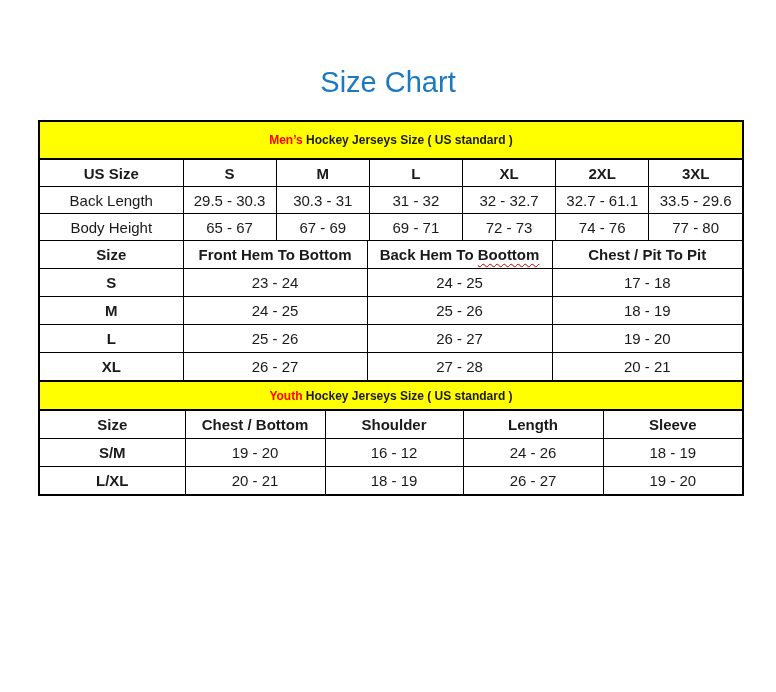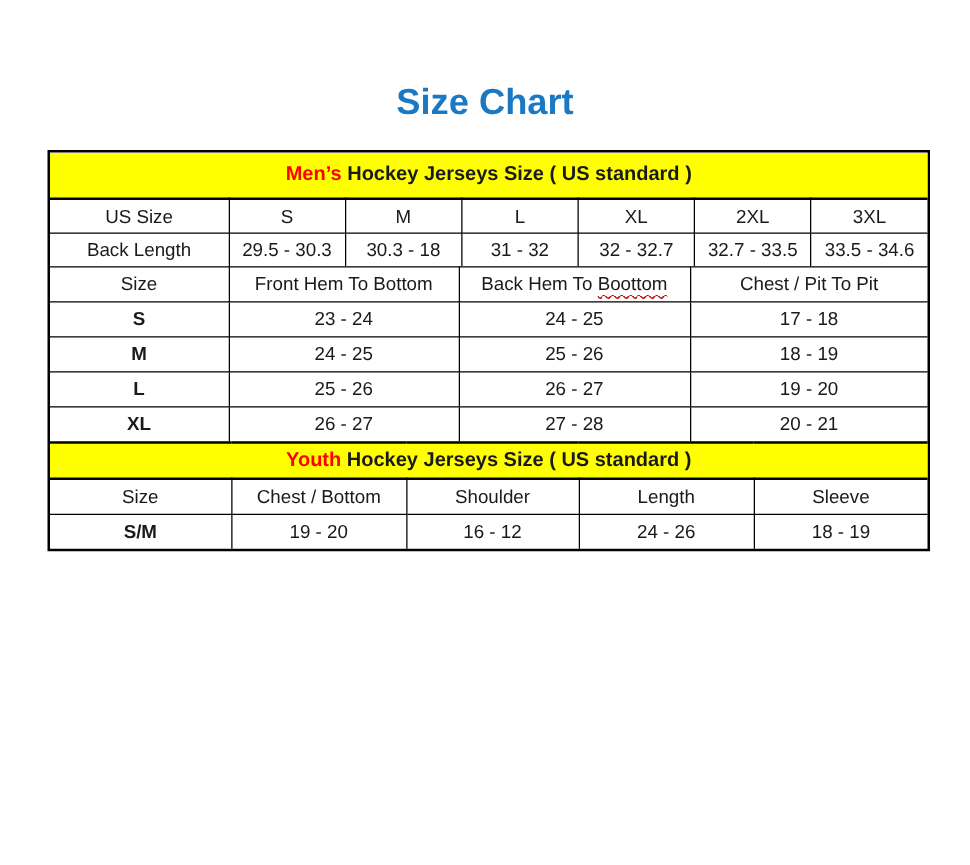--- a/index.html
+++ b/index.html
@@ -13,21 +13,21 @@
     position: relative;
     overflow: hidden;
   }
   .title {
     position: absolute;
     top: 66px;
     left: 0;
     width: 776px;
     text-align: center;
     font-size: 29px;
-    font-weight: bold;
+    font-weight: normal;
     color: #1b79c4;
     margin: 0;
   }
   .tables {
     position: absolute;
     left: 38px;
     top: 120px;
     width: 702px;
     border: 2px solid #000;
     background: #fff;
@@ -45,31 +45,31 @@
     padding: 0 3px;
     overflow: hidden;
     white-space: nowrap;
   }
   .tbl td:first-child { border-left: 0; }
   .tbl td:last-child { border-right: 0; }
   .tbl tr:last-child td { border-bottom: 0; }
   td.banner {
     background: #ffff00;
     font-weight: bold;
-    font-size: 16px;
+    font-size: 12px;
     border-left: 0;
     border-right: 0;
     border-top: 2px solid #000;
     border-bottom: 2px solid #000;
     height: 31px;
   }
   table.men td.banner { border-top: 0; height: 36px; }
   table.youth td.banner { height: 27px; margin-left: 40px; }
   .hl { color: #ff0000; }
-  td.head { font-weight: normal; }
+  td.head { font-weight: bold; }
   td.rlabel-bold { font-weight: bold; }
   table.men tr.datarow td, table.men tr.headrow td { height: 26px; }
   table.women tr.datarow td, table.women tr.headrow td { height: 27px; }
   table.youth tr.datarow td, table.youth tr.headrow td { height: 27px; }
   .squiggle {
     text-decoration-line: underline;
     text-decoration-style: wavy;
     text-decoration-color: #c00000;
     text-decoration-thickness: 1px;
     text-underline-offset: 3px;
@@ -104,25 +104,34 @@
       <td class="head">S</td>
       <td class="head">M</td>
       <td class="head">L</td>
       <td class="head">XL</td>
       <td class="head">2XL</td>
       <td class="head">3XL</td>
     </tr>
     <tr class="datarow">
       <td>Back Length</td>
       <td>29.5 - 30.3</td>
-      <td>30.3 - 18</td>
+      <td>30.3 - 31</td>
       <td>31 - 32</td>
       <td>32 - 32.7</td>
-      <td>32.7 - 33.5</td>
-      <td>33.5 - 34.6</td>
+      <td>32.7 - 61.1</td>
+      <td>33.5 - 29.6</td>
+    </tr>
+    <tr class="datarow">
+      <td>Body Height</td>
+      <td>65 - 67</td>
+      <td>67 - 69</td>
+      <td>69 - 71</td>
+      <td>72 - 73</td>
+      <td>74 - 76</td>
+      <td>77 - 80</td>
     </tr>
   </tbody>
     </table>
 
   <table class="tbl women">
     <colgroup>
         <col style="width:143px">
         <col style="width:184px">
         <col style="width:185px">
         <col>
@@ -186,16 +195,23 @@
       <td class="head">Length</td>
       <td class="head">Sleeve</td>
     </tr>
     <tr class="datarow">
       <td class="rlabel-bold">S/M</td>
       <td>19 - 20</td>
       <td>16 - 12</td>
       <td>24 - 26</td>
       <td>18 - 19</td>
     </tr>
+    <tr class="datarow">
+      <td class="rlabel-bold">L/XL</td>
+      <td>20 - 21</td>
+      <td>18 - 19</td>
+      <td>26 - 27</td>
+      <td>19 - 20</td>
+    </tr>
   </tbody>
     </table>
 
 </div>
 
 </body></html>

